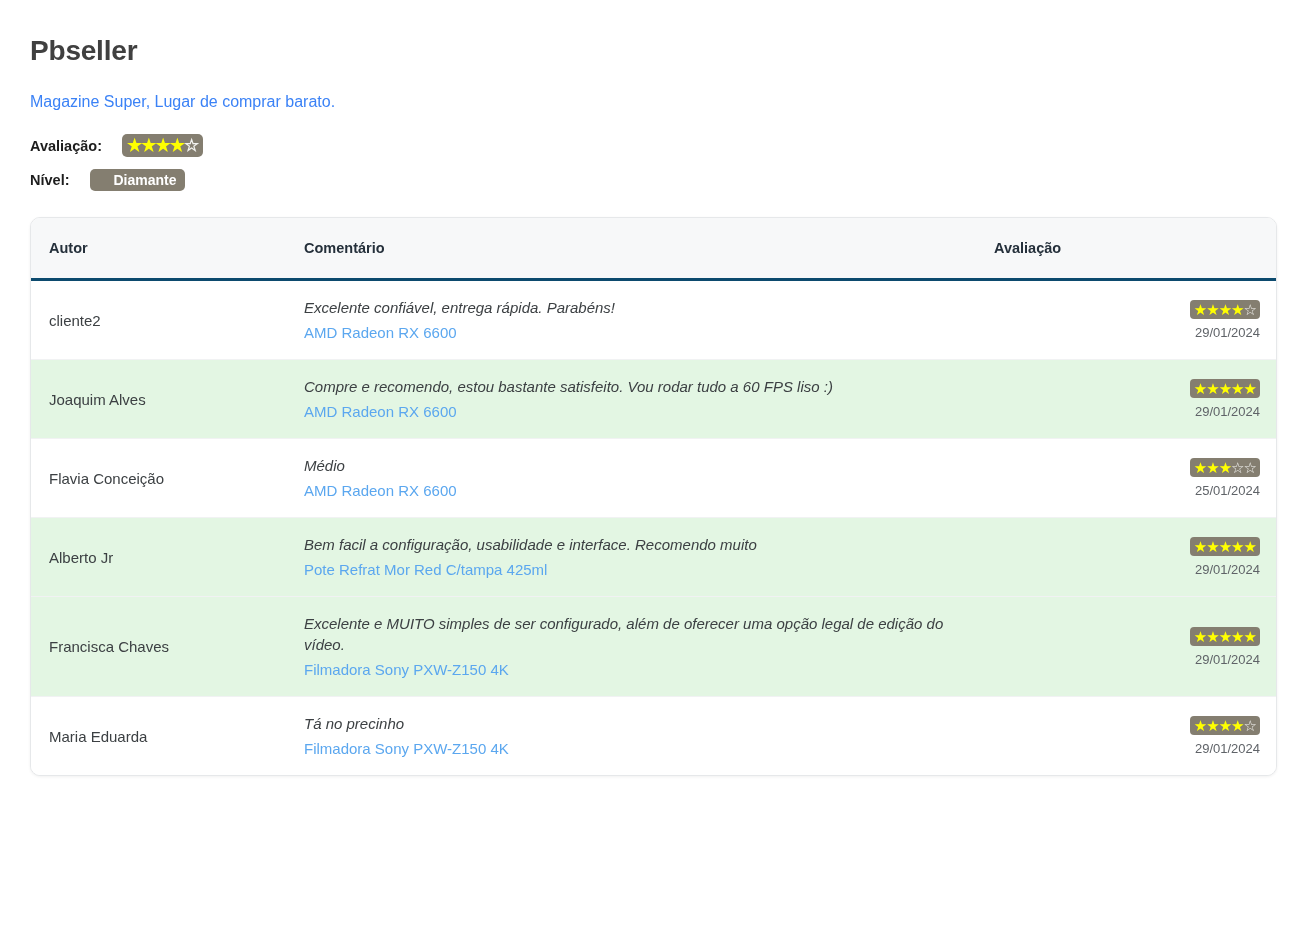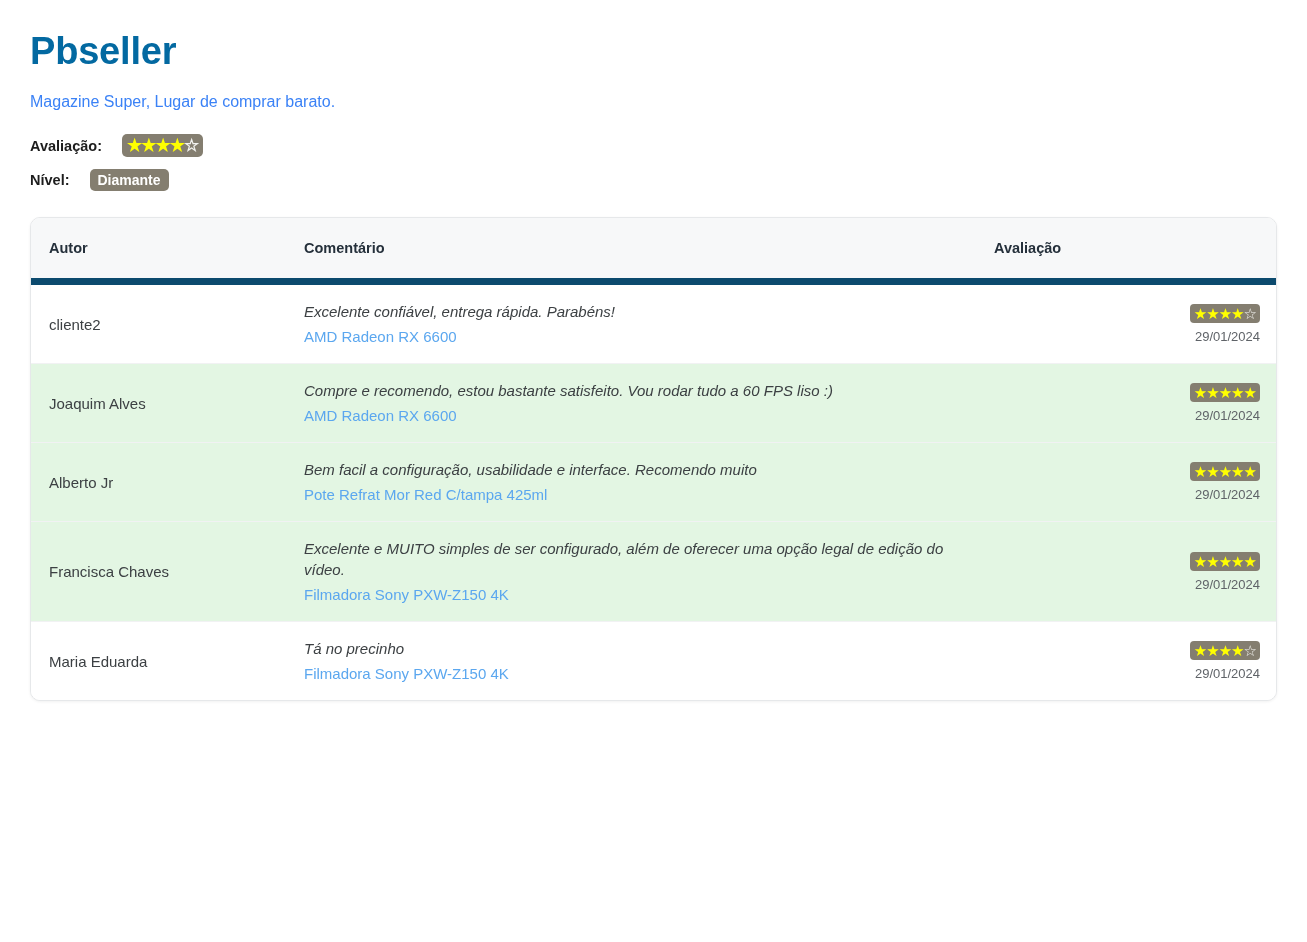--- a/index.html
+++ b/index.html
@@ -20,24 +20,24 @@
     width: 1291px;
     min-height: 940px;
     background: #ffffff;
     border-radius: 12px;
     padding: 22px 22px 0 22px;
   }
 
   .seller-title {
     margin: 0;
     padding: 0 0 0 0;
-    font-size: 38px;
+    font-size: 28px;
     line-height: 38px;
     font-weight: bold;
-    color: #0369a1;
+    color: #404040;
     letter-spacing: -0.2px;
   }
 
   .seller-subtitle {
     margin: 22px 0 0 0;
     font-size: 16px;
     line-height: 20px;
     color: #3b82f6;
     font-weight: normal;
   }
@@ -53,21 +53,21 @@
   }
   .meta-line.second { margin-top: 12px; }
 
   .meta-label { white-space: nowrap; }
 
   .badge {
     display: inline-block;
     background: #847e70;
     color: #ffffff;
     border-radius: 5px;
-    padding: 4px 8px 4px 8px;
+    padding: 4px 8px 4px 24px;
     font-size: 14px;
     font-weight: bold;
     line-height: 1;
   }
 
   .stars-badge {
     display: inline-flex;
     align-items: center;
     background: #847e70;
     border-radius: 5px;
@@ -103,21 +103,21 @@
     table-layout: fixed;
   }
 
   table.reviews thead th {
     background: #f7f8f9;
     font-size: 14.5px;
     font-weight: bold;
     color: #25303b;
     padding: 22px 18px;
     text-align: left;
-    border-bottom: 7px solid #0c4a6e;
+    border-bottom: 3px solid #0c4a6e;
   }
   th.col-autor { width: 255px; }
   th.col-comentario { width: 690px; text-align: center; }
   th.col-avaliacao { width: 302px; text-align: right; }
 
   table.reviews tbody tr.row-odd { background: #ffffff; }
   table.reviews tbody tr.row-even { background: #e3f6e3; }
 
   table.reviews tbody td {
     padding: 16px 18px;
@@ -206,20 +206,31 @@
             <td class="cell-autor">Joaquim Alves</td>
             <td class="cell-comentario"><p class="comment-text">Compre e recomendo, estou bastante satisfeito. Vou rodar tudo a 60 FPS liso :)</p><a class="product-link">AMD Radeon RX 6600</a></td>
             <td class="cell-avaliacao"><span class="stars-badge sm">
                 <span class="star">★</span>
                 <span class="star">★</span>
                 <span class="star">★</span>
                 <span class="star">★</span>
                 <span class="star">★</span>
               </span><div class="rating-date">29/01/2024</div></td>
           </tr>
+          <tr class="row-odd">
+            <td class="cell-autor">Flavia Conceição</td>
+            <td class="cell-comentario"><p class="comment-text">Médio</p><a class="product-link">AMD Radeon RX 6600</a></td>
+            <td class="cell-avaliacao"><span class="stars-badge sm">
+                <span class="star">★</span>
+                <span class="star">★</span>
+                <span class="star">★</span>
+                <span class="star empty">☆</span>
+                <span class="star empty">☆</span>
+              </span><div class="rating-date">25/01/2024</div></td>
+          </tr>
           <tr class="row-even">
             <td class="cell-autor">Alberto Jr</td>
             <td class="cell-comentario"><p class="comment-text">Bem facil a configuração, usabilidade e interface. Recomendo muito</p><a class="product-link">Pote Refrat Mor Red C/tampa 425ml</a></td>
             <td class="cell-avaliacao"><span class="stars-badge sm">
                 <span class="star">★</span>
                 <span class="star">★</span>
                 <span class="star">★</span>
                 <span class="star">★</span>
                 <span class="star">★</span>
               </span><div class="rating-date">29/01/2024</div></td>

